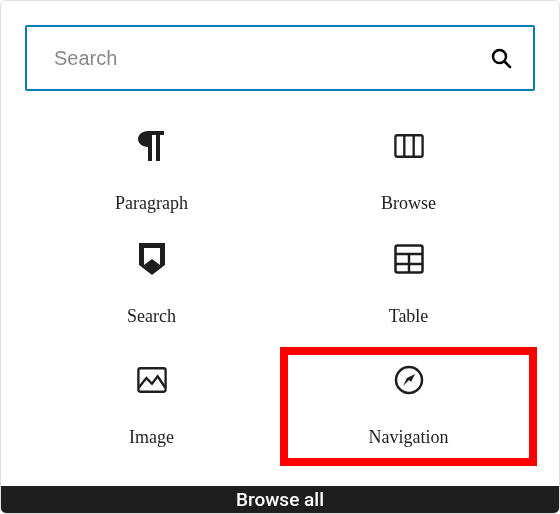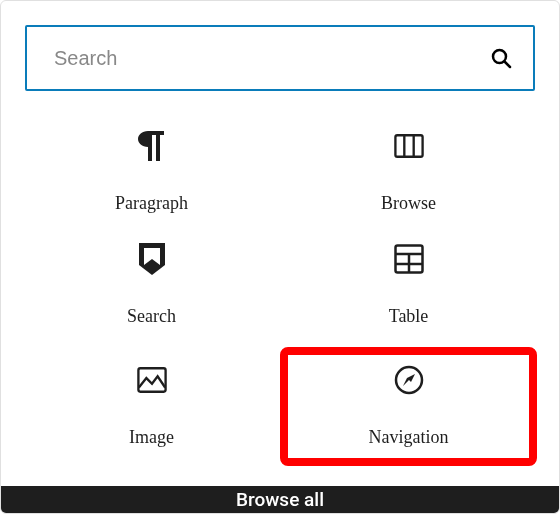--- a/index.html
+++ b/index.html
@@ -75,21 +75,21 @@
     align-items: center;
     justify-content: center;
     margin-bottom: 32px;
   }
   .block-item .label {
     font-size: 18px;
     color: #1e1e1e;
   }
   .highlight {
     border: 8px solid #ff0000;
-    border-radius: 8px;
+    border-radius: 0;
   }
   .footer {
     background: #1e1e1e;
     color: #fff;
     height: 66px;
     display: flex;
     align-items: center;
     justify-content: center;
     font-size: 19px;
     font-weight: 500;

